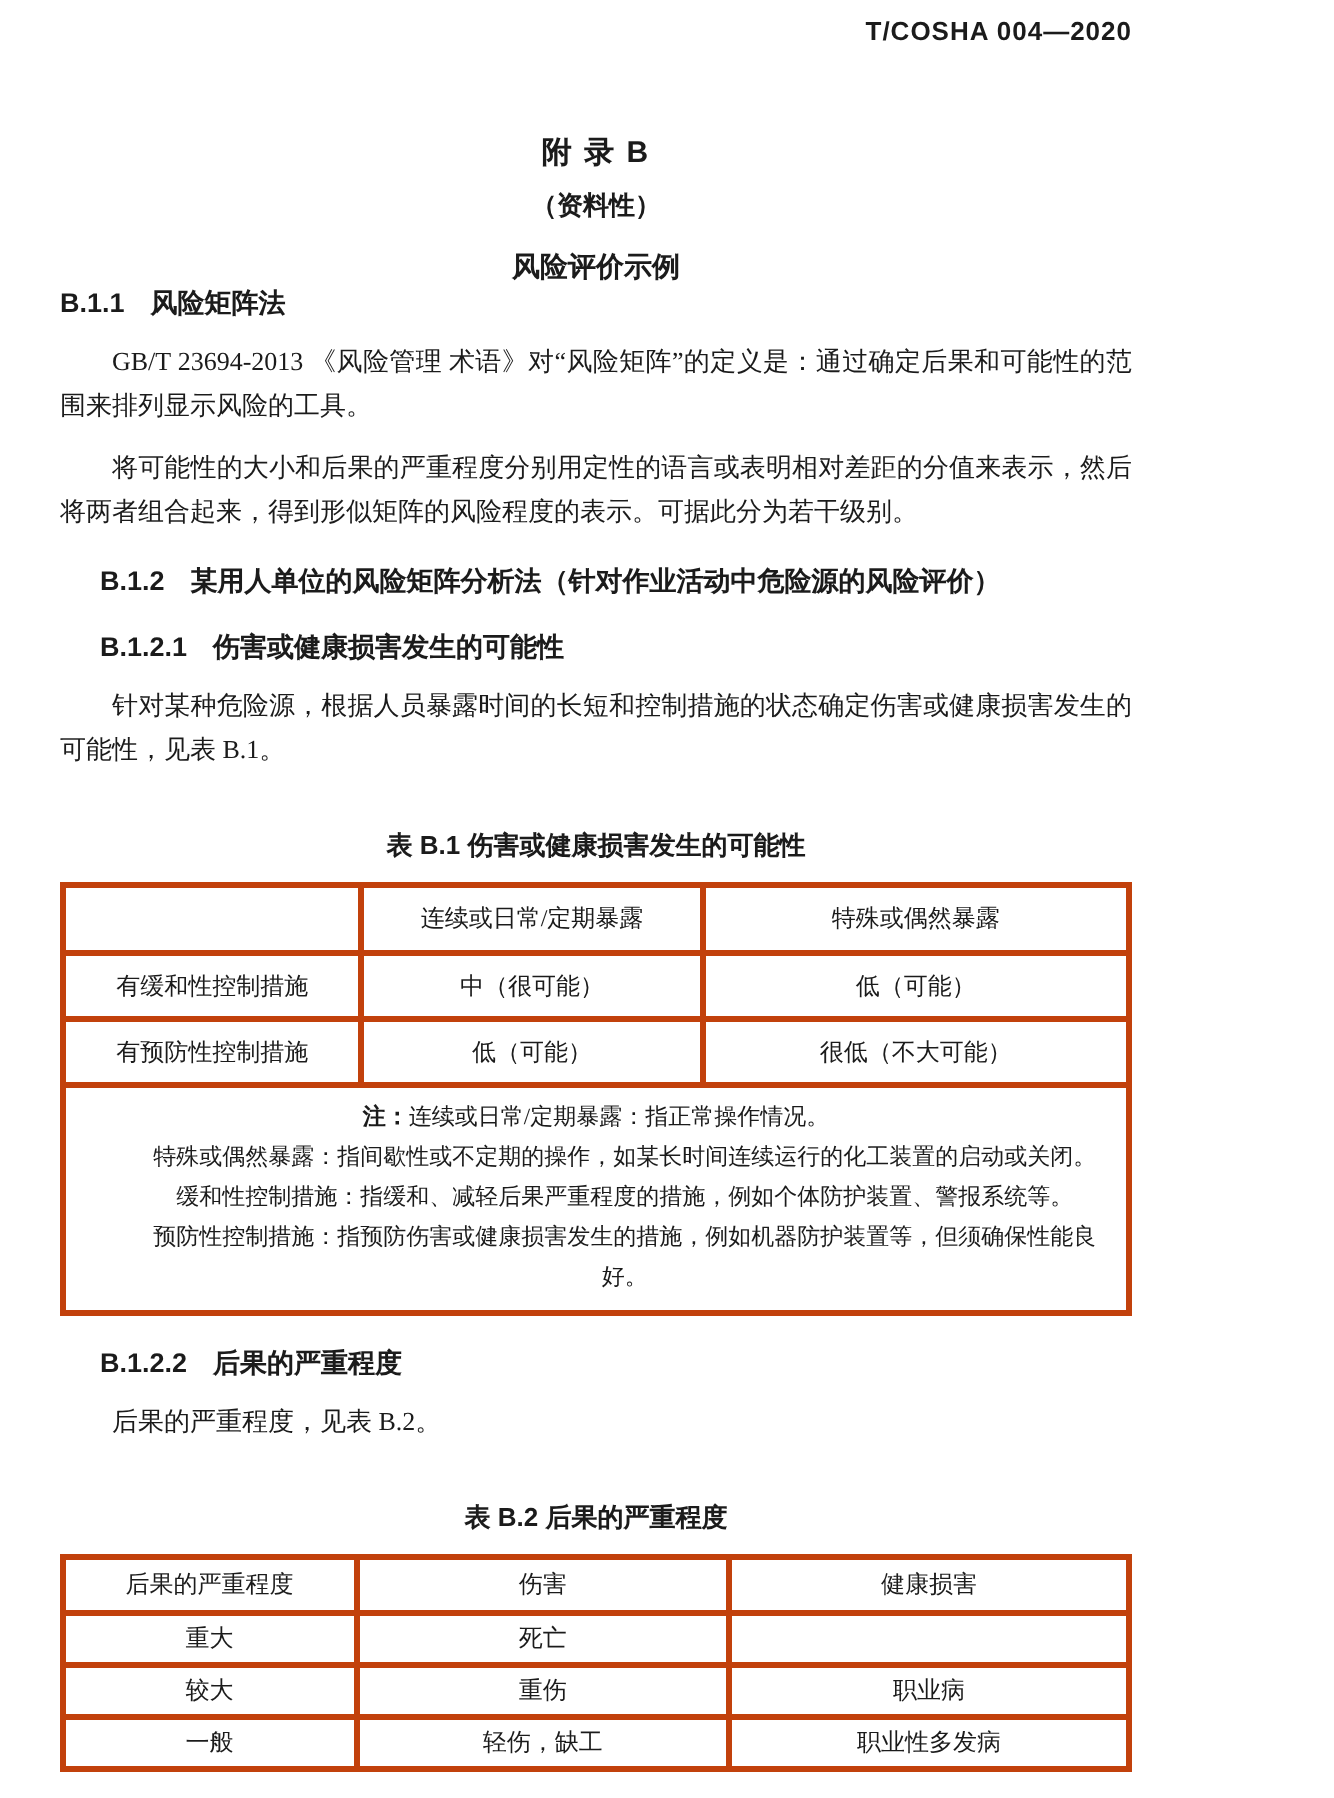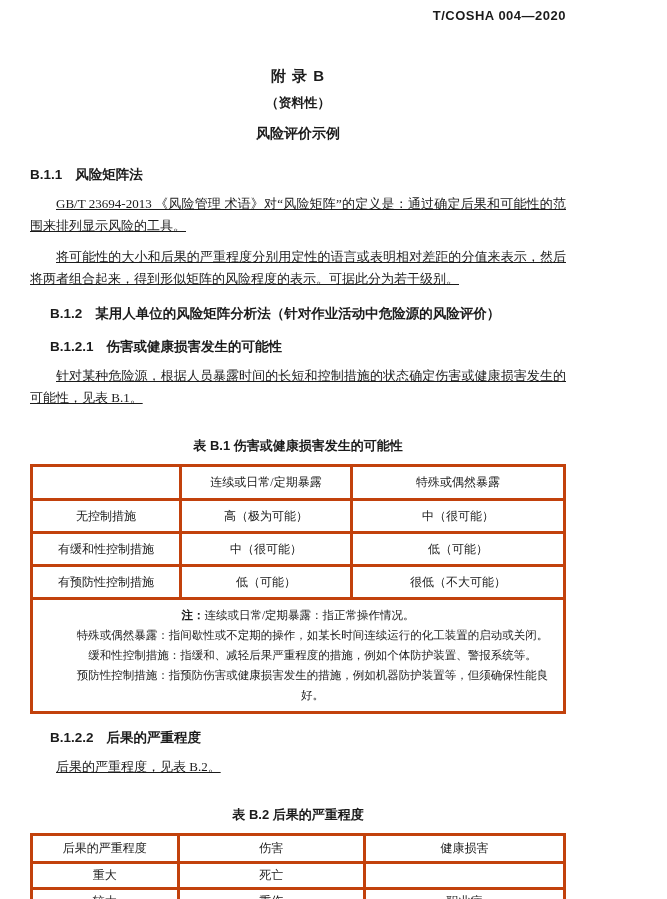--- a/index.html
+++ b/index.html
@@ -22,27 +22,27 @@
   .appendix-title    { font-size:15px; margin-top:44px; letter-spacing:1px; }
   .appendix-subtitle { font-size:13px; margin-top:8px; }
   .appendix-name     { font-size:14px; margin-top:13px; }
 
   .heading {
     font-family:"Liberation Sans","DejaVu Sans",sans-serif;
     font-weight:700; font-size:13.5px;
   }
   .heading .h-label { display:inline-block; margin-right:13px; }
   .h1 { margin-top:28px; font-size:14px; }
-  .h2 { margin-top:23px; }
+  .h2 { }
   .h3 { margin-top:15px;margin-left:20px; }
 
   .para {
     margin:9px 0 0 0;
     font-size:13px; line-height:22px;
-    text-indent:2em; text-align:justify;text-decoration:underline;
+    text-indent:2em; text-align:justify;
   }
 
   .tbl-caption {
     text-align:center;
     font-family:"Liberation Sans","DejaVu Sans",sans-serif;
     font-weight:700; font-size:13px;
     margin-top:28px; margin-bottom:9px;
   }
 
   table.tbl {
@@ -112,25 +112,20 @@
         <col style="width:32%">
         <col style="width:40%">
       </colgroup>
     <tbody>
         <tr class="hdr">
       <td></td>
       <td>连续或日常/定期暴露</td>
       <td>特殊或偶然暴露</td>
     </tr>
     <tr class="data">
-      <td>无控制措施</td>
-      <td>高（极为可能）</td>
-      <td>中（很可能）</td>
-    </tr>
-    <tr class="data">
       <td>有缓和性控制措施</td>
       <td>中（很可能）</td>
       <td>低（可能）</td>
     </tr>
     <tr class="data">
       <td>有预防性控制措施</td>
       <td>低（可能）</td>
       <td>很低（不大可能）</td>
     </tr>
     <tr>

